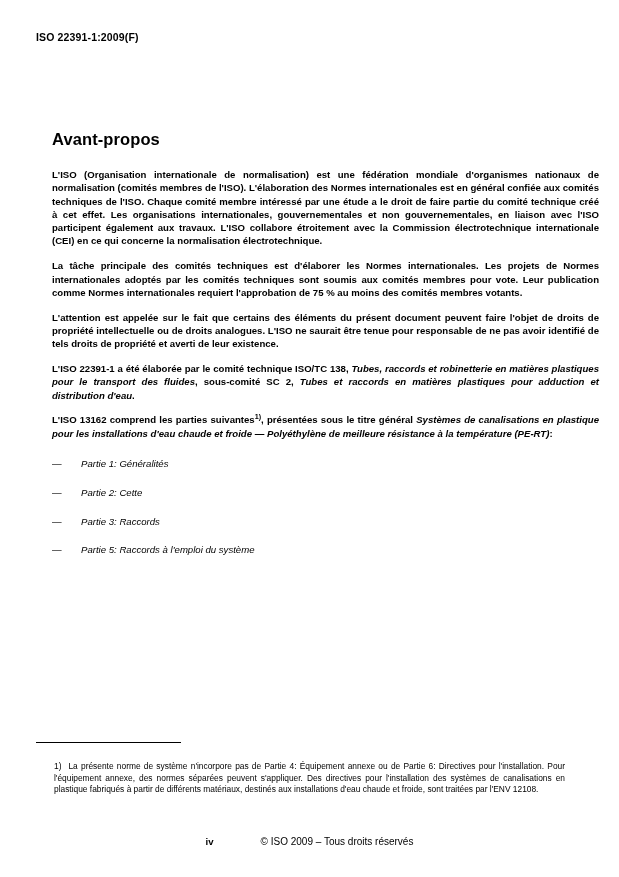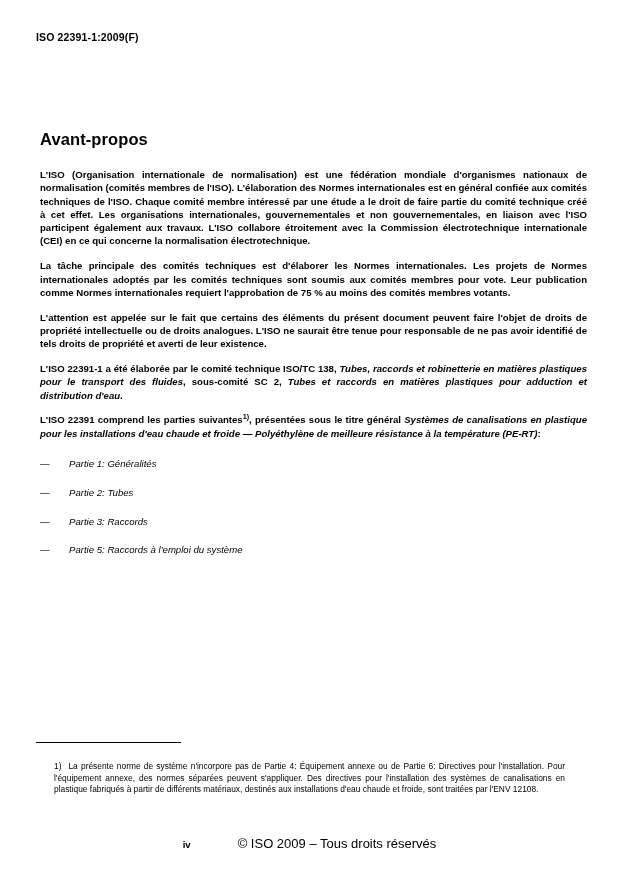--- a/index.html
+++ b/index.html
@@ -26,21 +26,21 @@
     position: absolute;
     left: 36px;
     top: 31px;
     font-size: 10.5px;
     font-weight: bold;
     letter-spacing: 0.15px;
   }
   
   .content {
     position: absolute;
-    left: 40px;
+    left: 52px;
     top: 130px;
     width: 547px;
   }
   h1.section-title {
     font-size: 16.5px;
     font-weight: bold;
     margin: 0 0 19px 0;
     letter-spacing: 0.1px;
   }
   p.para {
@@ -108,21 +108,21 @@
     top: 836px;
     display: flex;
     justify-content: center;
     align-items: baseline;
   }
   .footer .pageno {
     font-size: 9.6px;
     font-weight: bold;
   }
   .footer .copyright {
-    font-size: 13px;
+    font-size: 10px;
     margin-left: 47px;
   }
 </style>
 </head>
 <body>
 
 <div class="page">
 
   <div class="doc-header">ISO 22391-1:2009(F)</div>
 
@@ -133,25 +133,25 @@
     <p class="para">L'ISO (Organisation internationale de normalisation) est une fédération mondiale d'organismes nationaux de normalisation (comités membres de l'ISO). L'élaboration des Normes internationales est en général confiée aux comités techniques de l'ISO. Chaque comité membre intéressé par une étude a le droit de faire partie du comité technique créé à cet effet. Les organisations internationales, gouvernementales et non gouvernementales, en liaison avec l'ISO participent également aux travaux. L'ISO collabore étroitement avec la Commission électrotechnique internationale (CEI) en ce qui concerne la normalisation électrotechnique.</p>
 
 
     <p class="para">La tâche principale des comités techniques est d'élaborer les Normes internationales. Les projets de Normes internationales adoptés par les comités techniques sont soumis aux comités membres pour vote. Leur publication comme Normes internationales requiert l'approbation de 75 % au moins des comités membres votants.</p>
 
     <p class="para">L'attention est appelée sur le fait que certains des éléments du présent document peuvent faire l'objet de droits de propriété intellectuelle ou de droits analogues. L'ISO ne saurait être tenue pour responsable de ne pas avoir identifié de tels droits de propriété et averti de leur existence.</p>
 
     <p class="para"><span>L'ISO 22391-1 a été élaborée par le comité technique ISO/TC 138, </span><span class="it">Tubes, raccords et robinetterie en matières plastiques pour le transport des fluides</span><span>, sous-comité SC 2, </span><span class="it">Tubes et raccords en matières plastiques pour adduction et distribution d'eau</span><span>.</span></p>
 
 
-    <p class="para"><span>L'ISO 22391 comprend les parties suivantes</span><sup class="fn">1)</sup><span>, présentées sous le titre général </span><span class="it">Systèmes de canalisations en plastique pour les installations d'eau chaude et froide — Polyéthylène de meilleure résistance à la température (PE-RT)</span><span>:</span></p>
+    <p class="para"><span>L'ISO 13162 comprend les parties suivantes</span><sup class="fn">1)</sup><span>, présentées sous le titre général </span><span class="it">Systèmes de canalisations en plastique pour les installations d'eau chaude et froide — Polyéthylène de meilleure résistance à la température (PE-RT)</span><span>:</span></p>
 
     <ul class="part-list">
       <li><span class="dash">—</span><span>Partie 1: Généralités</span></li>
-      <li><span class="dash">—</span><span>Partie 2: Tubes</span></li>
+      <li><span class="dash">—</span><span>Partie 2: Cette</span></li>
       <li><span class="dash">—</span><span>Partie 3: Raccords</span></li>
       <li><span class="dash">—</span><span>Partie 5: Raccords à l'emploi du système</span></li>
     </ul>
 
   </div>
 
   <div class="footnote-area">
     <div class="footnote-rule"></div>
     <p class="footnote-text"><span class="marker">1)</span><span>La présente norme de système n'incorpore pas de Partie 4: Équipement annexe ou de Partie 6: Directives pour l'installation. Pour l'équipement annexe, des normes séparées peuvent s'appliquer. Des directives pour l'installation des systèmes de canalisations en plastique fabriqués à partir de différents matériaux, destinés aux installations d'eau chaude et froide, sont traitées par l'ENV 12108.</span></p>
   </div>

